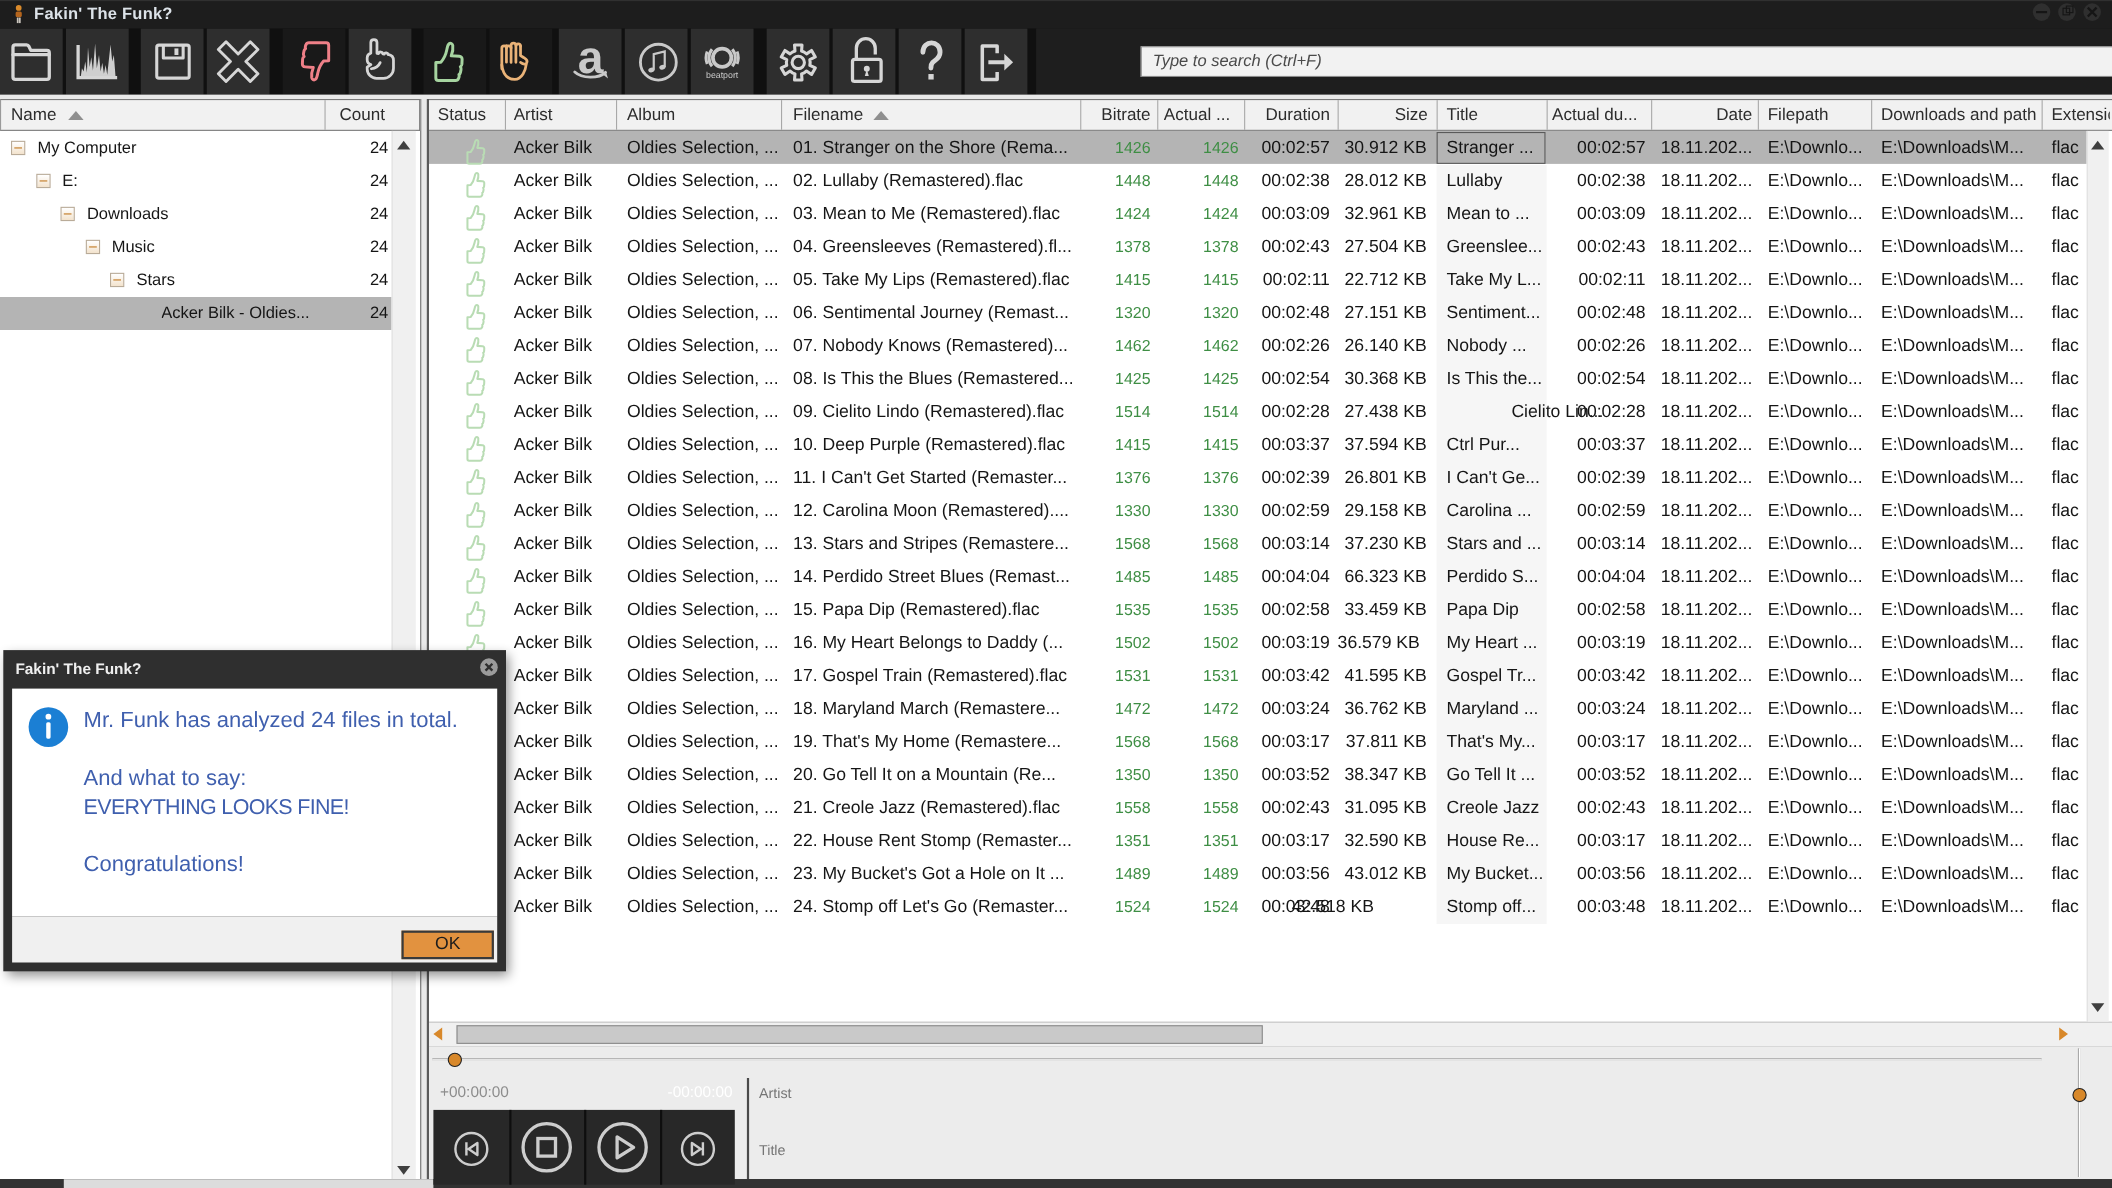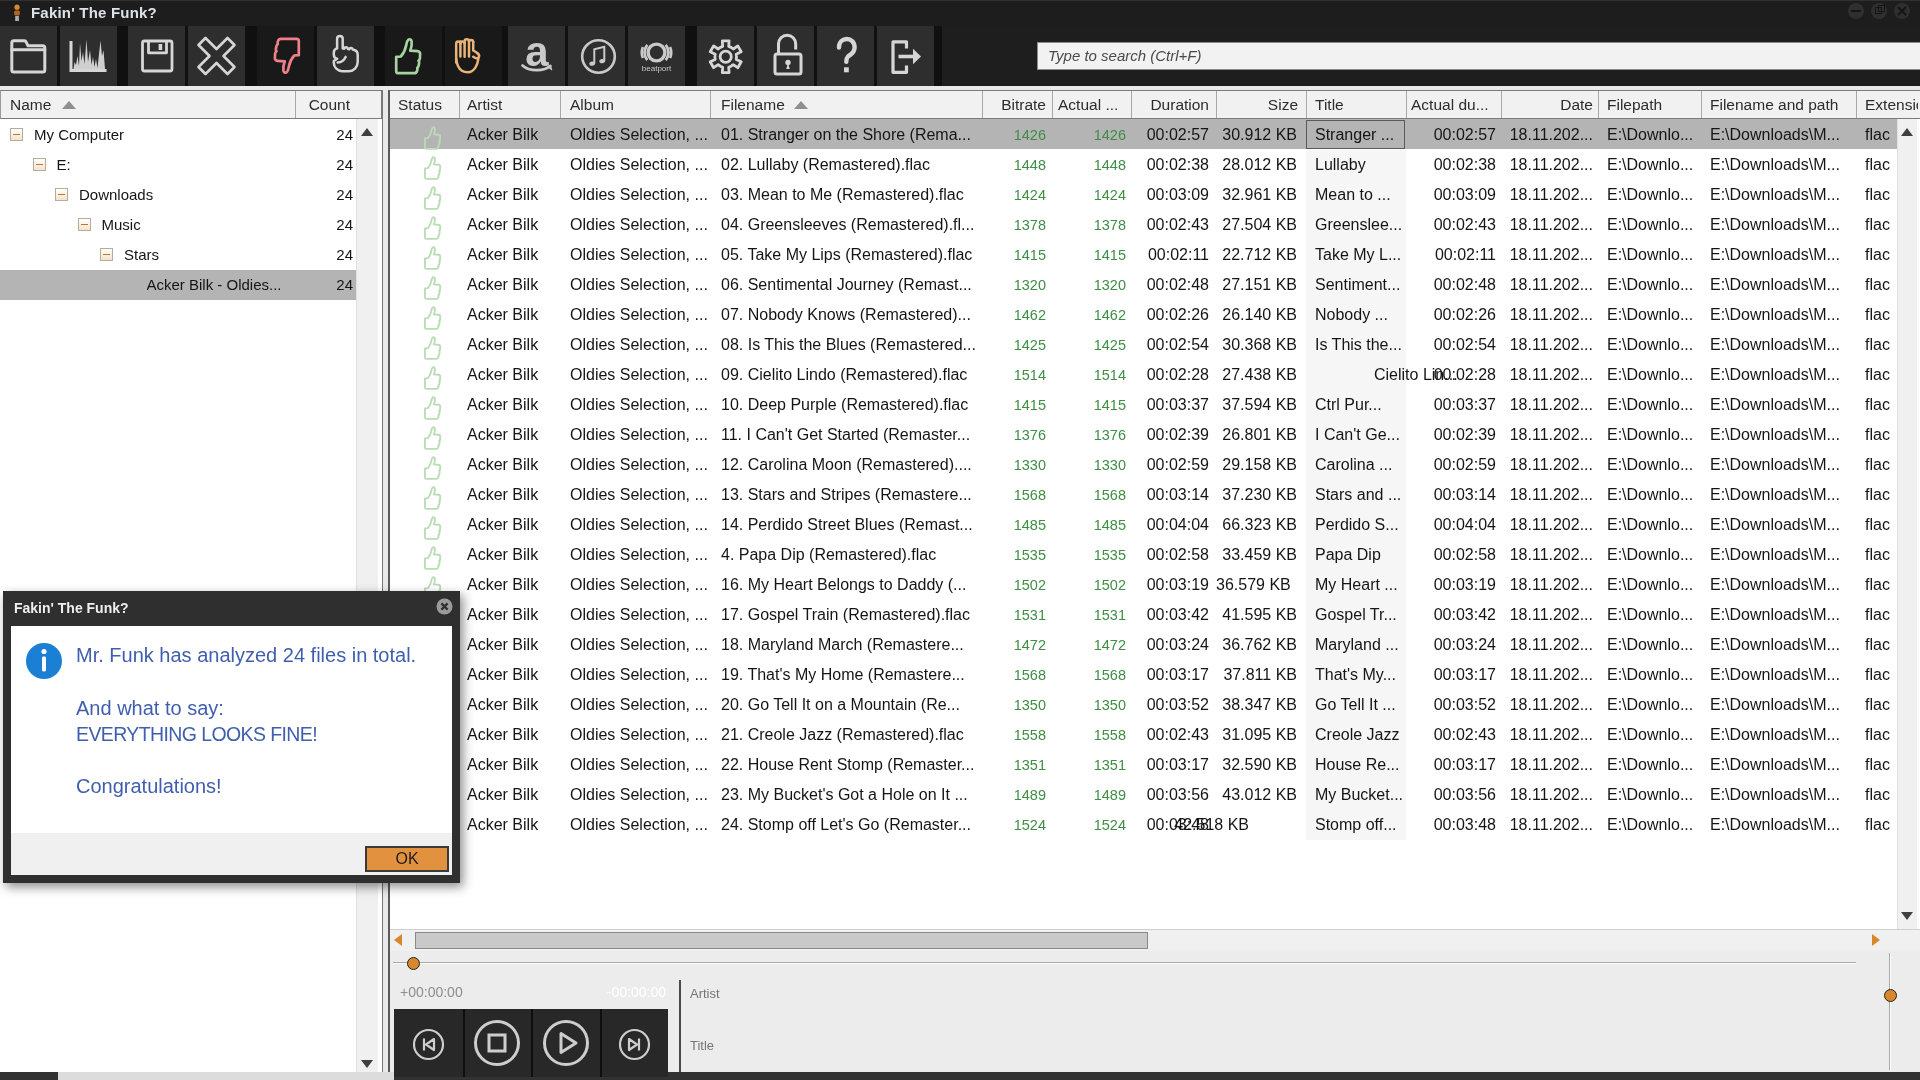--- a/index.html
+++ b/index.html
@@ -192,21 +192,21 @@
 <div class="abs hdrtxt" style="left:1216px;top:90px;line-height:29px;white-space:nowrap;width:82px;text-align:right">Size</div>
 <div class="vsep" style="left:1216px;top:91px;height:27px"></div>
 <div class="abs hdrtxt" style="left:1315px;top:90px;line-height:29px;white-space:nowrap;overflow:hidden;width:89px">Title</div>
 <div class="vsep" style="left:1306px;top:91px;height:27px"></div>
 <div class="abs hdrtxt" style="left:1411px;top:90px;line-height:29px;white-space:nowrap;overflow:hidden;width:88px">Actual du...</div>
 <div class="vsep" style="left:1406px;top:91px;height:27px"></div>
 <div class="abs hdrtxt" style="left:1501px;top:90px;line-height:29px;white-space:nowrap;width:92px;text-align:right">Date</div>
 <div class="vsep" style="left:1501px;top:91px;height:27px"></div>
 <div class="abs hdrtxt" style="left:1607px;top:90px;line-height:29px;white-space:nowrap;overflow:hidden;width:92px">Filepath</div>
 <div class="vsep" style="left:1598px;top:91px;height:27px"></div>
-<div class="abs hdrtxt" style="left:1710px;top:90px;line-height:29px;white-space:nowrap;overflow:hidden;width:144px">Filename and path</div>
+<div class="abs hdrtxt" style="left:1710px;top:90px;line-height:29px;white-space:nowrap;overflow:hidden;width:144px">Downloads and path</div>
 <div class="vsep" style="left:1701px;top:91px;height:27px"></div>
 <div class="abs hdrtxt" style="left:1865px;top:90px;line-height:29px;white-space:nowrap;overflow:hidden;width:53px">Extension</div>
 <div class="vsep" style="left:1856px;top:91px;height:27px"></div>
 <div class="abs tri-up" style="left:794px;top:101px"></div>
 <div class="abs" style="left:390px;top:119px;width:1507px;height:30px;background:#b4b4b4"></div>
 <svg class="abs" style="left:423px;top:126px" width="19" height="24" viewBox="9.5 11.5 27 37.5" fill="none" stroke="#b9dcb4" stroke-width="2.9" stroke-linejoin="round">
     <path d="M11.2 30.8 L15.8 30.5 C18.6 27.4 20.4 23.3 21.2 19.2 C21.6 17 21.9 14.9 23.3 13.8 C24.6 12.8 26.3 13.7 26.6 15.3 C27 18 26.4 21.7 25.2 24.7 L32.6 25.2 C34.2 25.3 35.2 26.5 35.1 28 L34.9 32.3 C34.8 33.4 34.3 34.2 33.5 34.7 C34.1 35.4 34.3 36.3 34.1 37.3 L33.6 39.8 C33.4 40.7 32.9 41.4 32.2 41.8 C32.5 42.5 32.6 43.3 32.3 44.1 L31.9 45.2 C31.5 46.4 30.4 47.2 29.1 47.2 L13.5 47.2 C12.2 47.2 11.2 46.2 11.2 44.9 Z"></path>
   </svg>
 <div class="cell" style="left:467px;top:120px;width:90px">Acker Bilk</div>
 <div class="cell" style="left:570px;top:120px;width:138px">Oldies Selection, ...</div>
@@ -442,21 +442,21 @@
 <div class="cell" style="left:1501px;top:510px;width:92px;text-align:right">18.11.202...</div>
 <div class="cell" style="left:1607px;top:510px;width:92px">E:\Downlo...</div>
 <div class="cell" style="left:1710px;top:510px;width:144px">E:\Downloads\M...</div>
 <div class="cell" style="left:1865px;top:510px;width:40px">flac</div>
 <div class="abs" style="left:1306px;top:540px;width:100px;height:30px;background:#f6f6f6"></div>
 <svg class="abs" style="left:423px;top:546px" width="19" height="24" viewBox="9.5 11.5 27 37.5" fill="none" stroke="#b9dcb4" stroke-width="2.9" stroke-linejoin="round">
     <path d="M11.2 30.8 L15.8 30.5 C18.6 27.4 20.4 23.3 21.2 19.2 C21.6 17 21.9 14.9 23.3 13.8 C24.6 12.8 26.3 13.7 26.6 15.3 C27 18 26.4 21.7 25.2 24.7 L32.6 25.2 C34.2 25.3 35.2 26.5 35.1 28 L34.9 32.3 C34.8 33.4 34.3 34.2 33.5 34.7 C34.1 35.4 34.3 36.3 34.1 37.3 L33.6 39.8 C33.4 40.7 32.9 41.4 32.2 41.8 C32.5 42.5 32.6 43.3 32.3 44.1 L31.9 45.2 C31.5 46.4 30.4 47.2 29.1 47.2 L13.5 47.2 C12.2 47.2 11.2 46.2 11.2 44.9 Z"></path>
   </svg>
 <div class="cell" style="left:467px;top:540px;width:90px">Acker Bilk</div>
 <div class="cell" style="left:570px;top:540px;width:138px">Oldies Selection, ...</div>
-<div class="cell" style="left:721px;top:540px;width:259px">4. Papa Dip (Remastered).flac</div>
+<div class="cell" style="left:721px;top:540px;width:259px">15. Papa Dip (Remastered).flac</div>
 <div class="cell celln" style="left:982px;top:540px;width:64px;text-align:right;color:#3e8e44">1535</div>
 <div class="cell celln" style="left:1052px;top:540px;width:74px;text-align:right;color:#3e8e44">1535</div>
 <div class="cell" style="left:1131px;top:540px;width:78px;text-align:right">00:02:58</div>
 <div class="cell" style="left:1216px;top:540px;width:81px;text-align:right">33.459 KB</div>
 <div class="cell" style="left:1315px;top:540px;width:88px">Papa Dip</div>
 <div class="cell" style="left:1406px;top:540px;width:90px;text-align:right">00:02:58</div>
 <div class="cell" style="left:1501px;top:540px;width:92px;text-align:right">18.11.202...</div>
 <div class="cell" style="left:1607px;top:540px;width:92px">E:\Downlo...</div>
 <div class="cell" style="left:1710px;top:540px;width:144px">E:\Downloads\M...</div>
 <div class="cell" style="left:1865px;top:540px;width:40px">flac</div>

